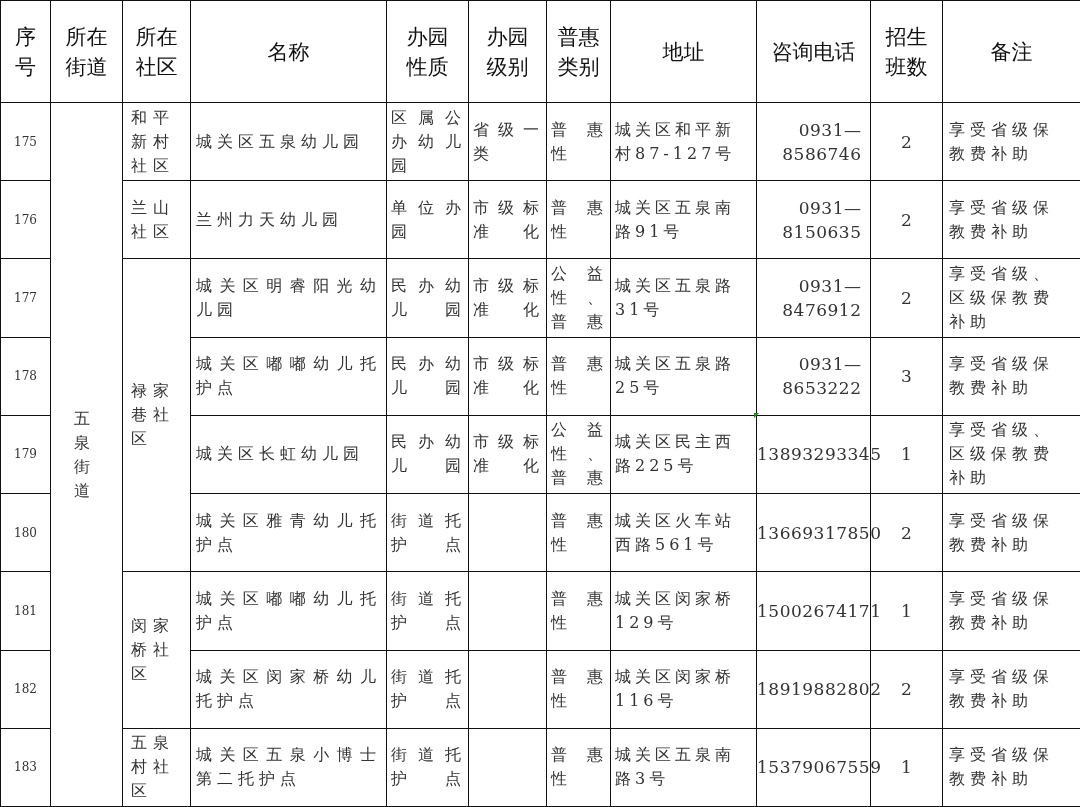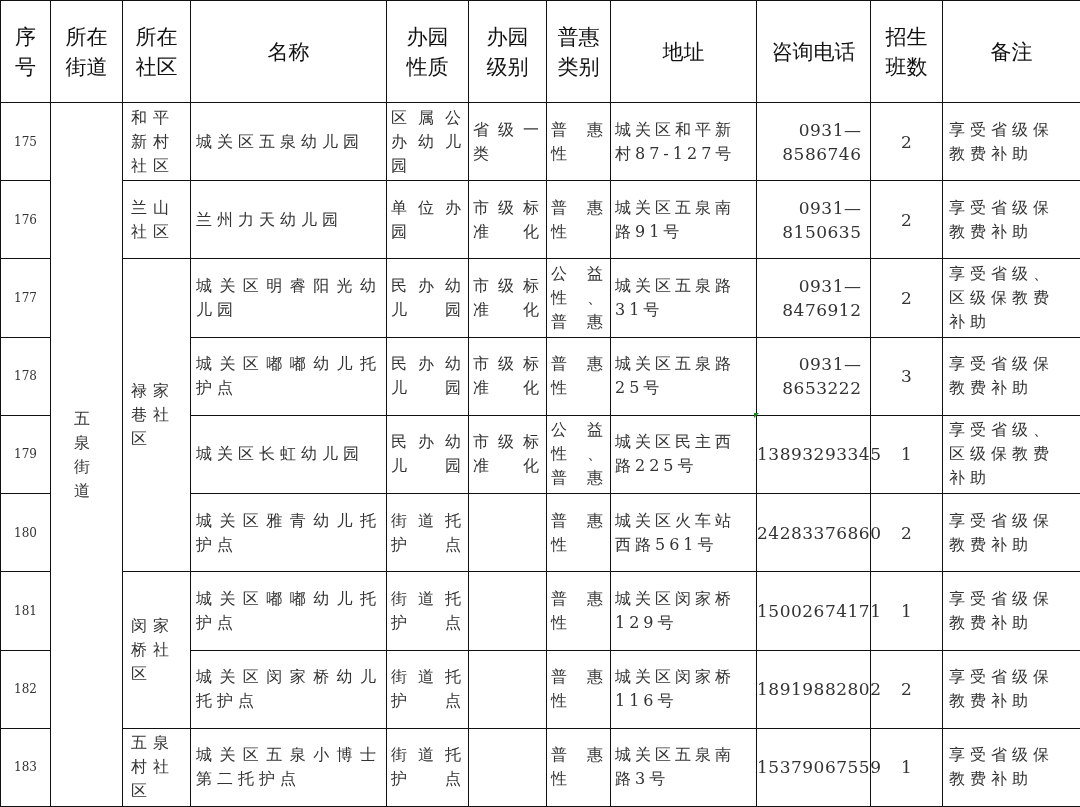--- a/index.html
+++ b/index.html
@@ -141,21 +141,21 @@
       <td class="c-note">享受省级、区级保教费补助</td>
     </tr>
 
     <tr class="row">
       <td class="c-no">180</td>
       <td class="c-txt">城关区雅青幼儿托护点</td>
       <td class="c-just">街道托护点</td>
       <td class="c-just"></td>
       <td class="c-just">普惠性</td>
       <td class="c-addr">城关区火车站西路561号</td>
-      <td class="c-phone">24283376860</td>
+      <td class="c-phone">13669317850</td>
       <td class="c-num">2</td>
       <td class="c-note">享受省级保教费补助</td>
     </tr>
 
     <tr class="row">
       <td class="c-no">181</td>
       <td class="c-comm" rowspan="2">闵家桥社区</td>
       <td class="c-txt">城关区嘟嘟幼儿托护点</td>
       <td class="c-just">街道托护点</td>
       <td class="c-just"></td>

